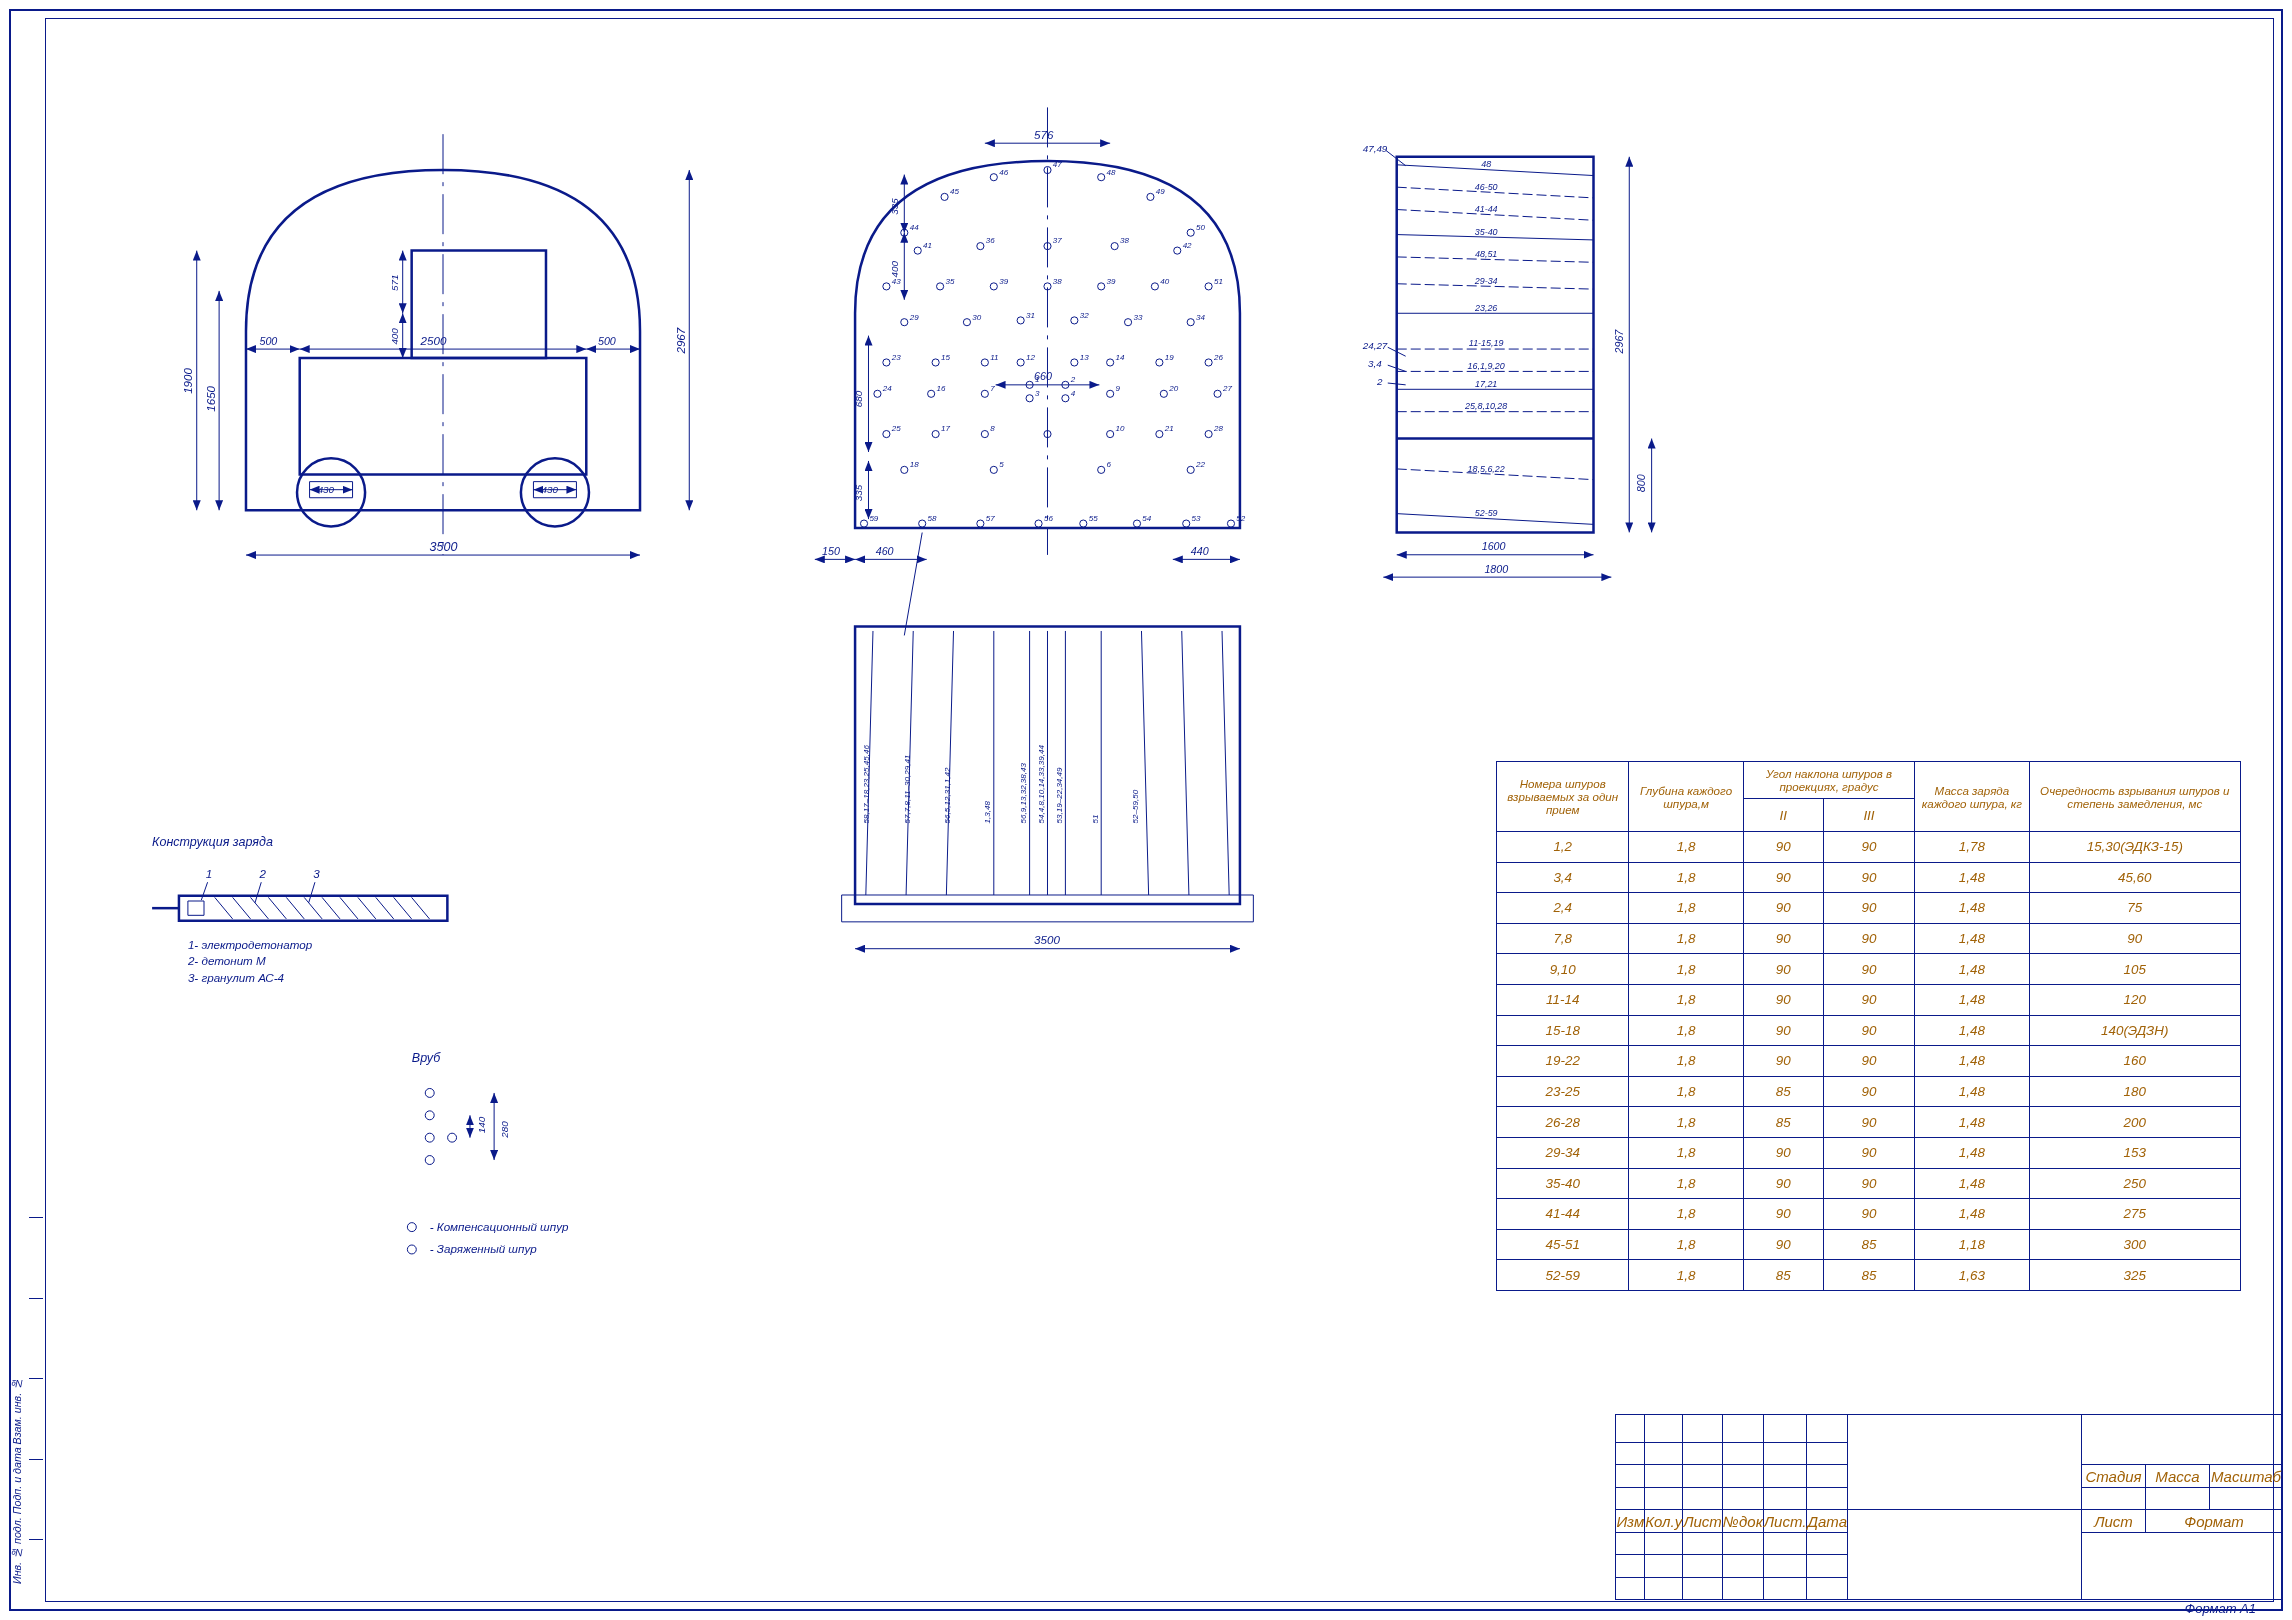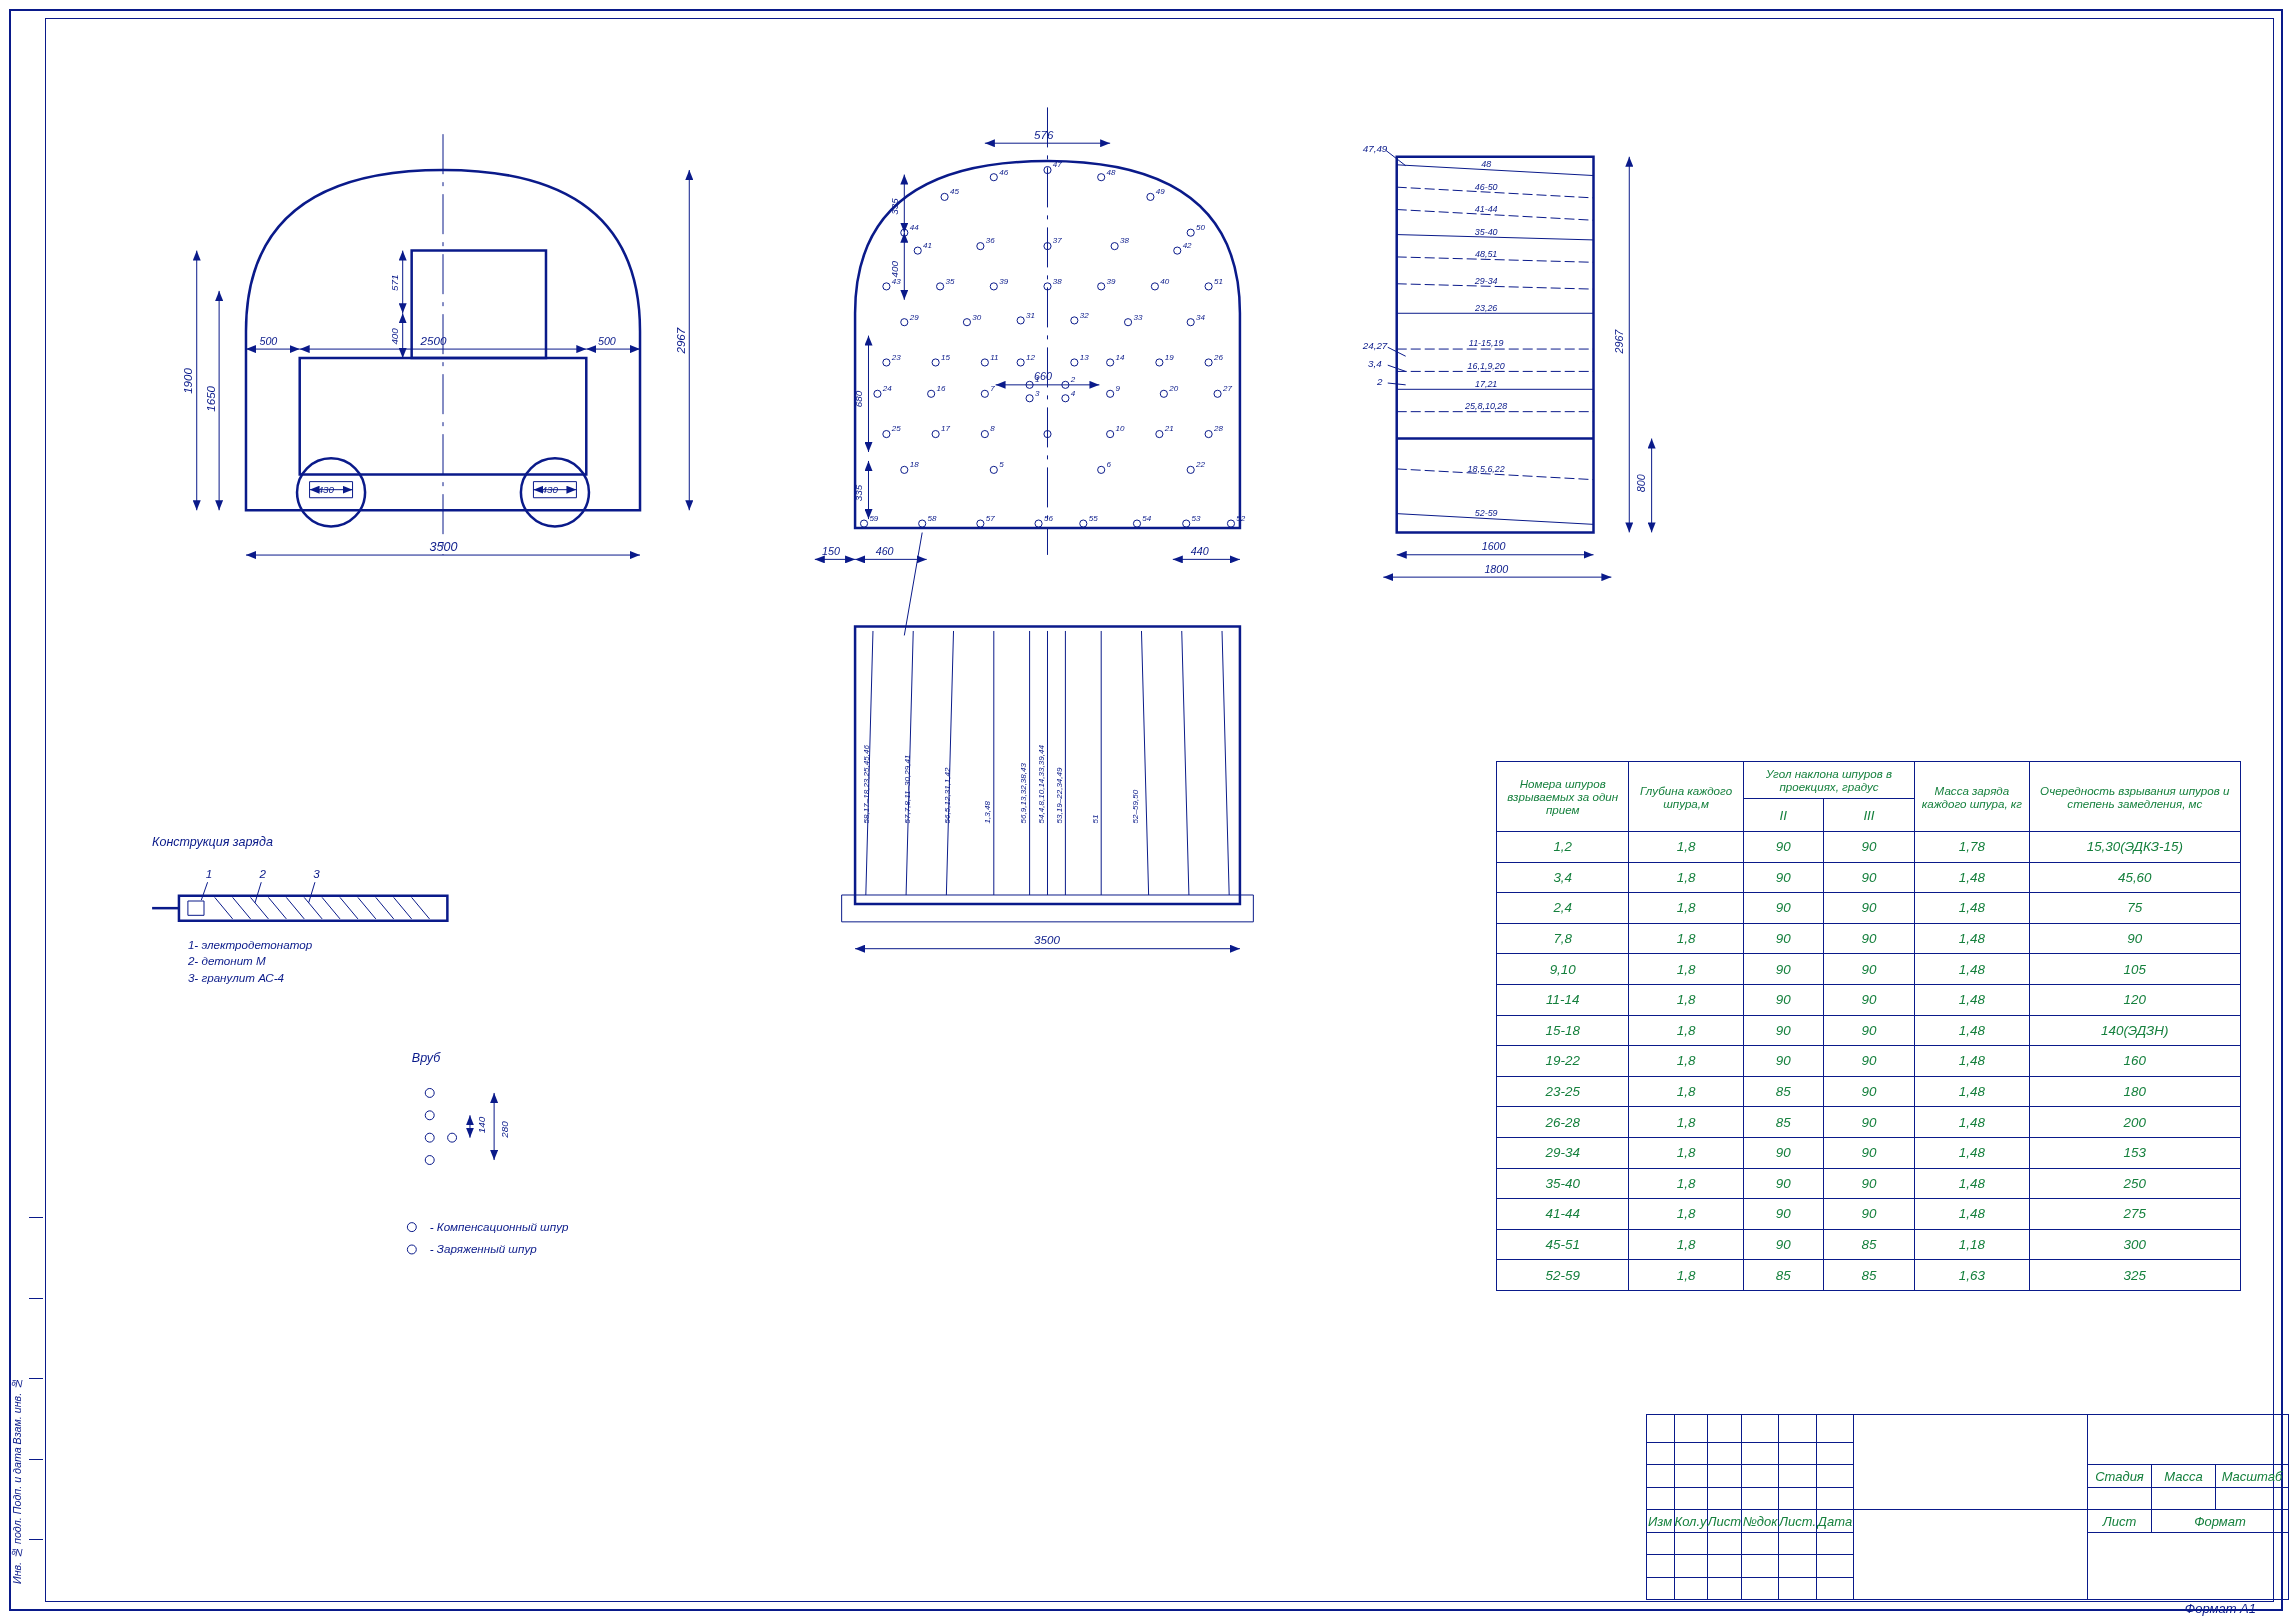--- a/index.html
+++ b/index.html
@@ -8,27 +8,27 @@
 .sidebar-text{position:absolute;left:10.7px;bottom:36px;font-size:10.7px;font-style:italic;color:#0a1a8a;writing-mode:vertical-rl;transform:rotate(180deg);height:358px;}
 .sidebar-ticks{position:absolute;left:29px;bottom:27px;width:14.3px;height:376px;}
 .sidebar-ticks div{position:absolute;left:0;right:0;border-top:0.9px solid #0a1a8a;}
 svg{position:absolute;}
 svg text{font-family:Arial,sans-serif;fill:#0a1a8a;font-style:italic;}
 svg line,svg path,svg rect,svg circle,svg polyline{stroke:#0a1a8a;fill:none;vector-effect:non-scaling-stroke;}
 .dim{stroke-width:1;}
 .thick{stroke-width:2.5;}
 .thin{stroke-width:1;}
 .dash{stroke-dasharray:40 8 4 8;}
-.tbl{position:absolute;border-collapse:collapse;font-style:italic;color:#15803d;}
+.tbl{position:absolute;border-collapse:collapse;font-style:italic;color:#a16207;}
 .tbl td,.tbl th{border:1.3px solid #0a1a8a;text-align:center;vertical-align:middle;font-weight:normal;padding:0;}
 .data-tbl{left:1496px;top:761px;font-size:13.4px;width:745px;}
 .data-tbl th{height:32px;}
 .data-tbl .hdr{height:52px;font-size:11.6px;}
 .data-tbl td{height:29.6px;}
-.tblk{right:3px;bottom:19.7px;font-size:13px;}
+.tblk{right:9px;bottom:19.7px;font-size:15px;}
 .tblk td{height:21.5px;}
 .legend-txt{position:absolute;font-style:italic;color:#0a1a8a;font-size:12.5px;}
 .arrowhead{fill:#0a1a8a;stroke:none;}
 </style>
 </head>
 <body>
 
 <div class="border-outer"></div>
 <div class="border-inner"></div>
 

